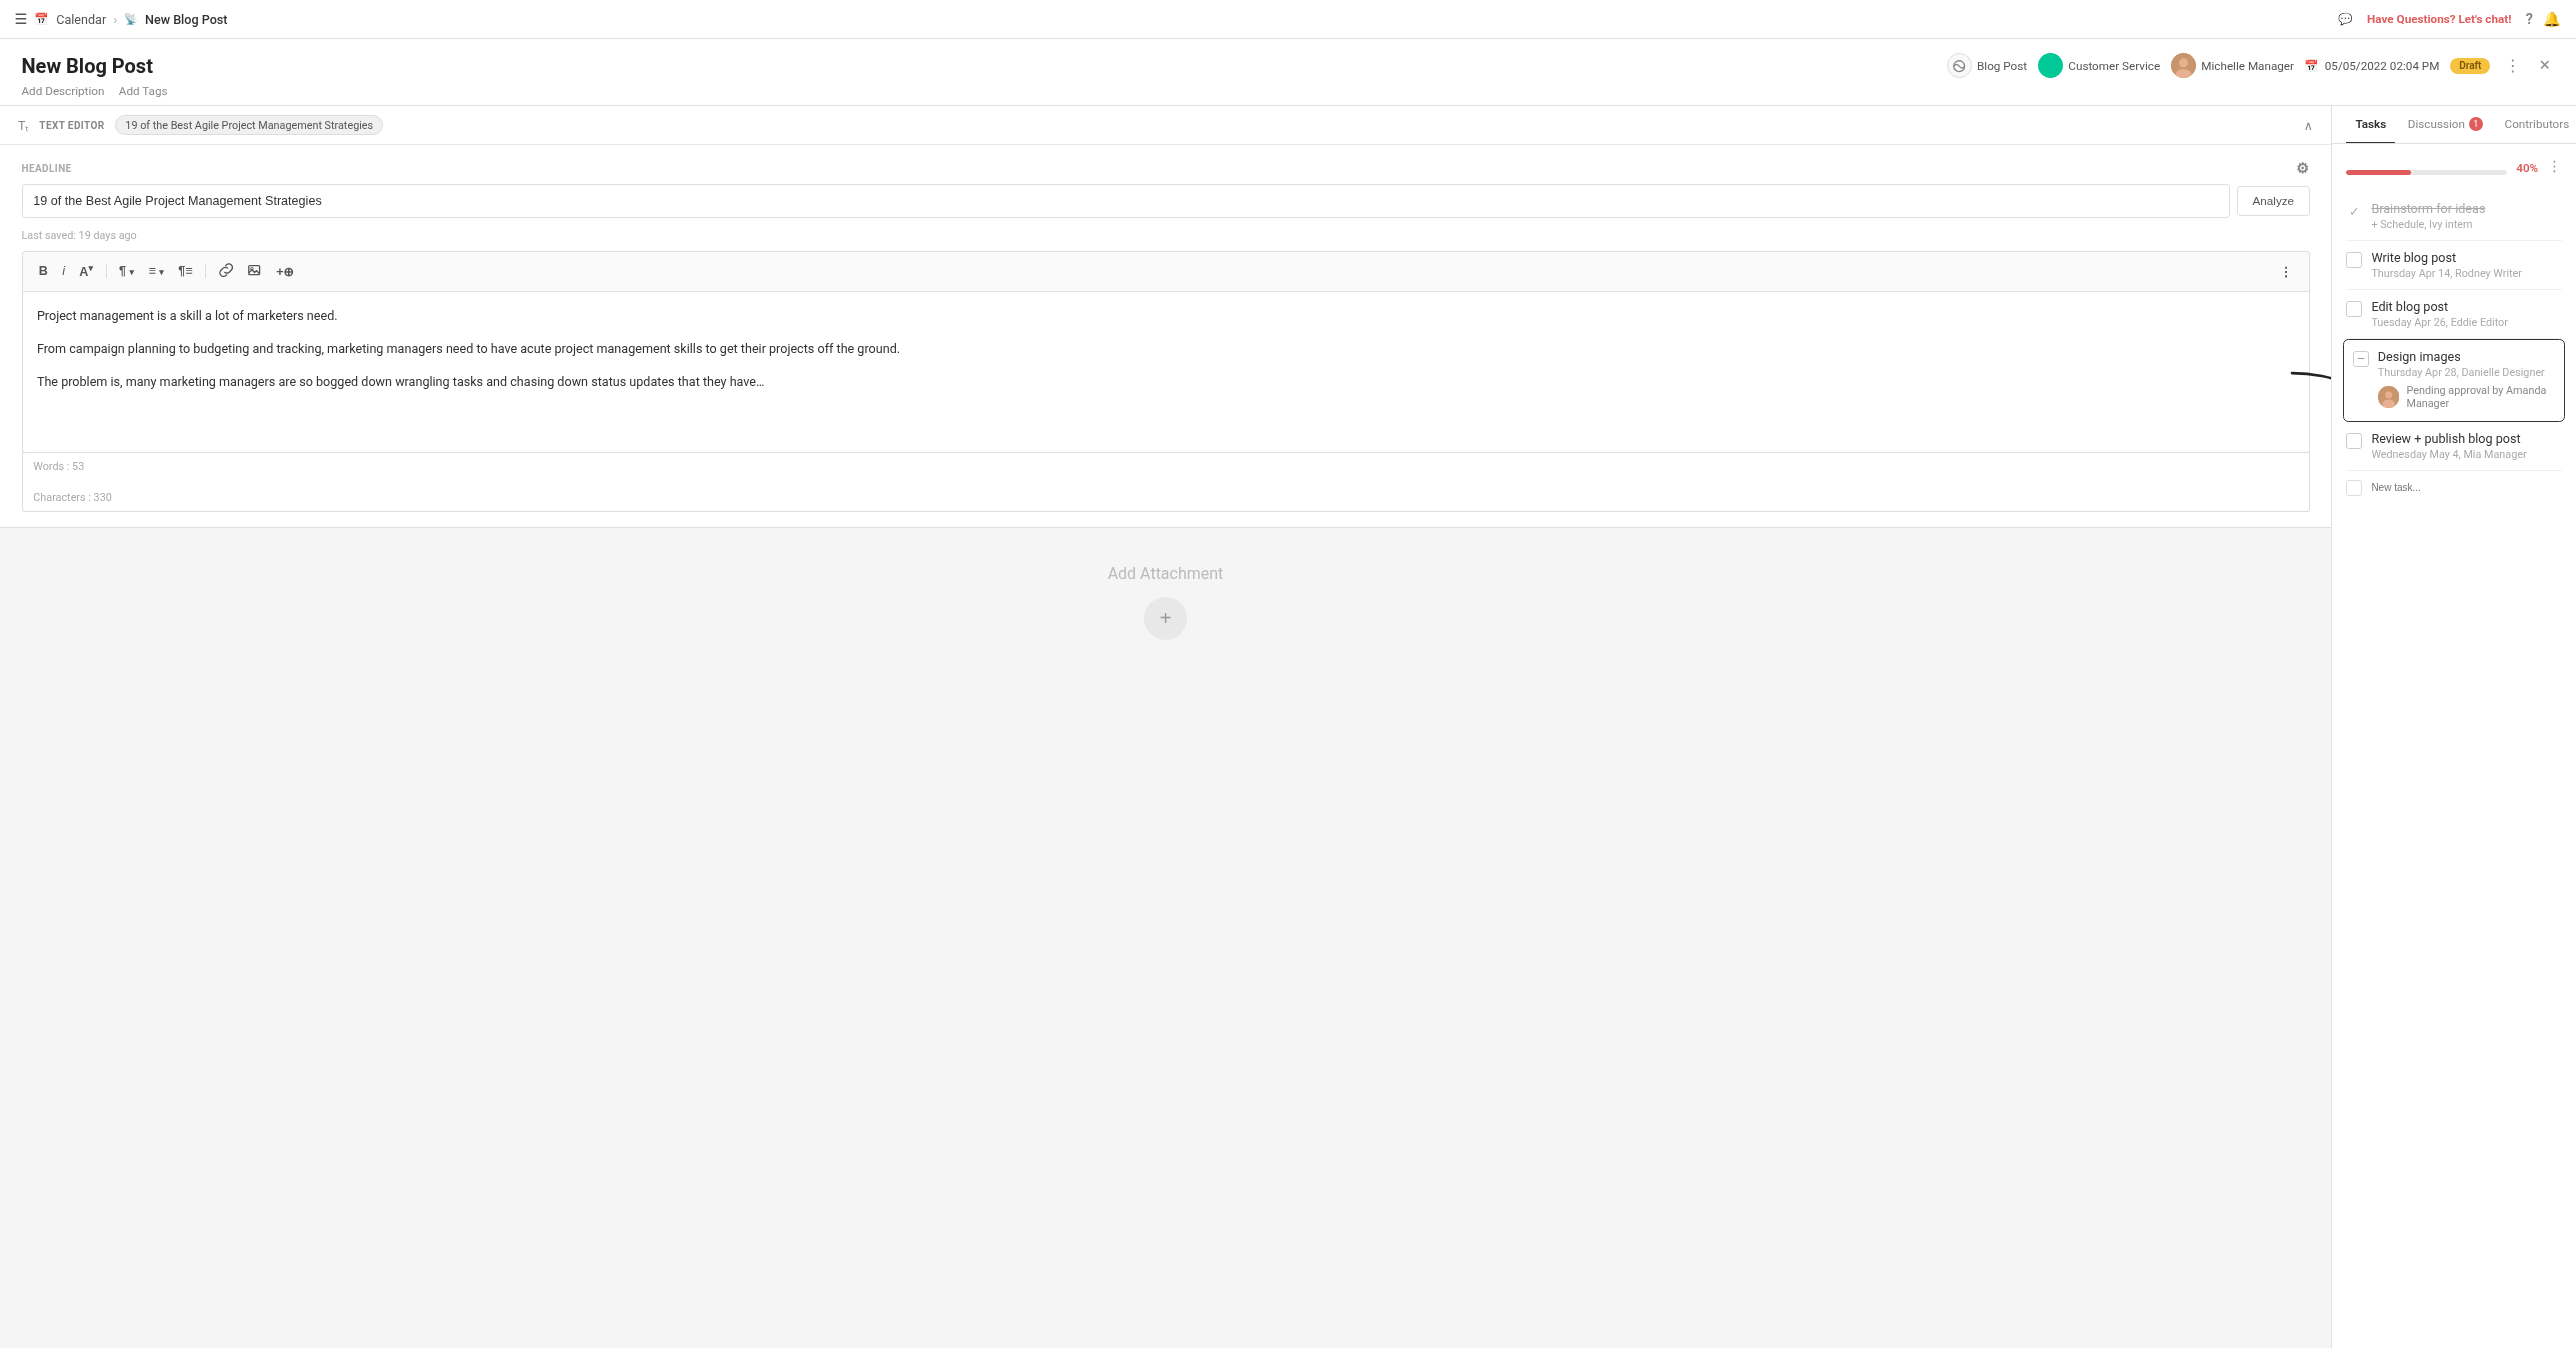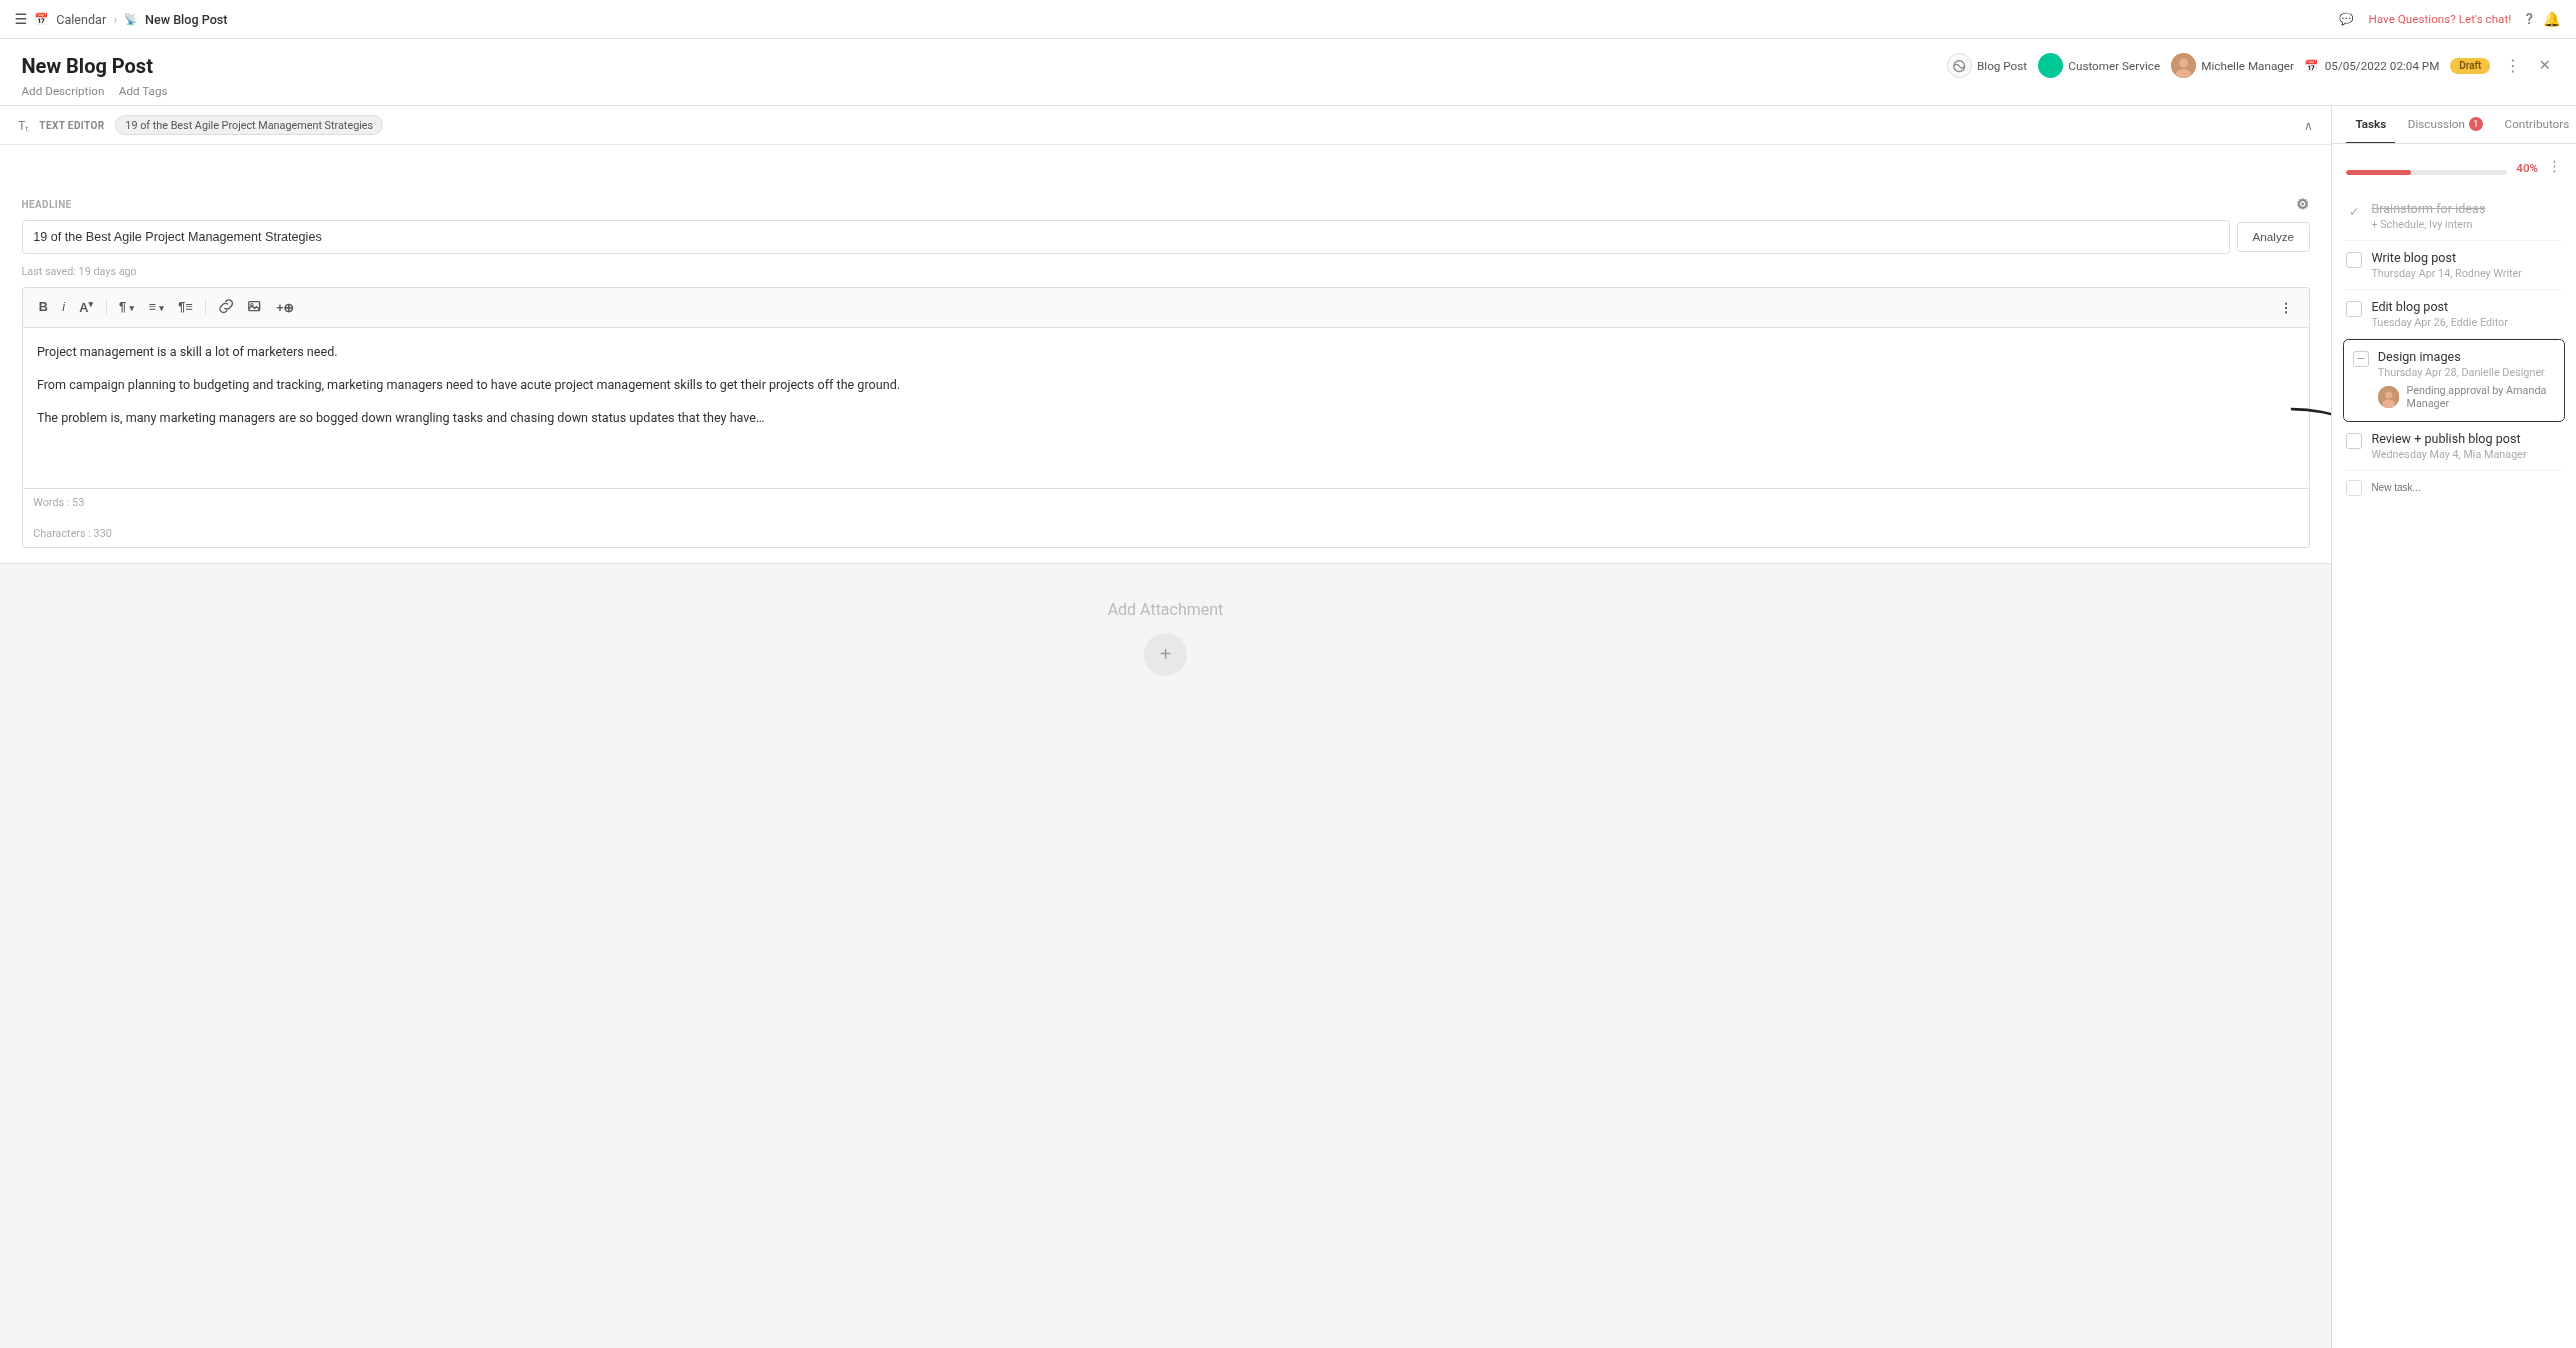--- a/index.html
+++ b/index.html
@@ -175,21 +175,20 @@
     }
     .headline-label {
       font-size: 10px;
       font-weight: 700;
       color: #aaa;
       letter-spacing: 0.4px;
       margin-bottom: 7.2px;
       display: flex;
       align-items: center;
       justify-content: space-between;
-      margin-top: 36px;
     }
     .headline-input-row {
       display: flex;
       align-items: center;
       gap: 7.2px;
     }
     .headline-input {
       flex: 1;
       border: 0.9px solid #ddd;
       border-radius: 3.6px;
@@ -487,21 +486,21 @@
   <div class="topnav-left">
     <span style="cursor:pointer; font-size:14.4px; color:#555;">☰</span>
     <span style="font-size:11.7px;">📅</span>
     <span style="cursor:pointer; color:#555;">Calendar</span>
     <span style="color:#aaa;">›</span>
     <span style="font-size:10.8px;">📡</span>
     <span style="cursor:pointer; color:#333; font-weight:500;">New Blog Post</span>
   </div>
   <div class="topnav-right">
     <span style="font-size:11.7px;">💬</span>
-    <span style="cursor:pointer;">Have Questions? Let's chat!</span>
+    <span style="cursor:pointer;font-weight:bold;">Have Questions? Let's chat!</span>
     <div class="topnav-icons">
       <span style="cursor:pointer; color:#888; font-size:14.4px; font-weight:bold;">?</span>
       <span style="cursor:pointer; color:#888; font-size:14.4px;">🔔</span>
     </div>
   </div>
 </div>
 
 <div class="page-container">
 
   <div class="page-header">

